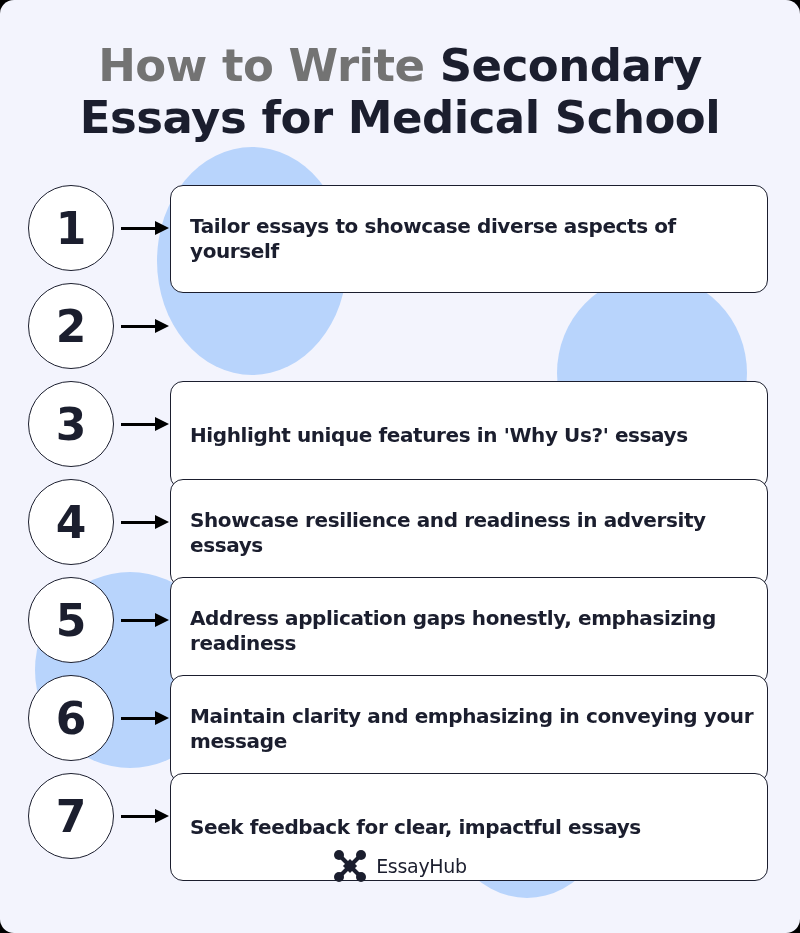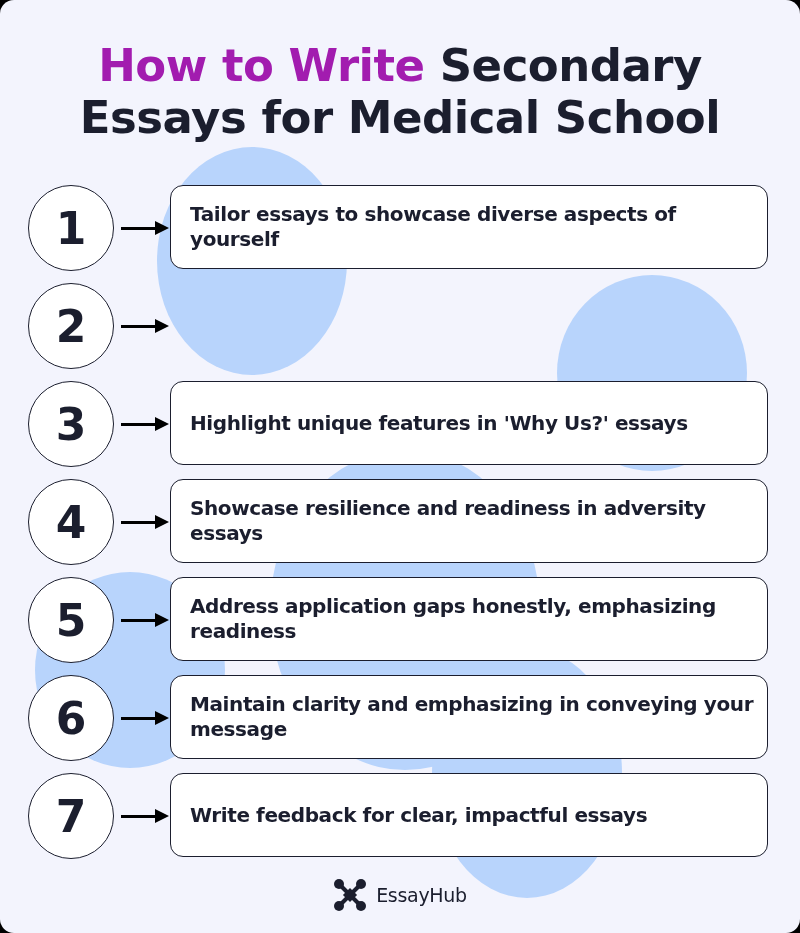--- a/index.html
+++ b/index.html
@@ -10,48 +10,48 @@
     font-family: "DejaVu Sans", "Liberation Sans", sans-serif;
     color: #1B1E2E;
   }
   .blob { position: absolute; background: #B8D4FC; border-radius: 50%; }
   .title {
     position: absolute; top: 40px; left: 0; width: 800px; text-align: center;
     font-family: "DejaVu Sans", sans-serif; font-weight: bold;
     font-size: 45px; line-height: 52px; letter-spacing: -0.5px;
     color: #1B1E2E; margin: 0;
   }
-  .title .accent { color: #a21caf; }
+  .title .accent { color: #737373; }
   .step { position: absolute; left: 0; width: 800px; height: 87px; }
   .num {
     position: absolute; left: 28px; top: 0; width: 84px; height: 84px;
     border: 1.5px solid #1B1E2E; border-radius: 50%; background: #fff;
     display: flex; align-items: center; justify-content: center;
     font-family: "DejaVu Sans", sans-serif; font-weight: bold; font-size: 44px;
     color: #1B1E2E;
   }
   .arrow { position: absolute; left: 121px; top: 42px; width: 48px; height: 4px; }
   .arrow .shaft { position: absolute; left: 0; top: 0; width: 36px; height: 3px; background: #000; }
   .arrow .head {
     position: absolute; left: 34px; top: -6px; width: 0; height: 0;
     border-top: 7.5px solid transparent; border-bottom: 7.5px solid transparent;
     border-left: 14px solid #000;
   }
   .card {
-    position: absolute; left: 170px; top: 0; width: 598px; height: 84px;
+    position: absolute; left: 170px; top: 0; width: 598px; height: 108px;
     background: #fff; border: 1.5px solid #1B1E2E; border-radius: 13px;
     display: flex; align-items: center; box-sizing: border-box;
     padding: 0 10px 0 19px;
   }
   .card-text {
     font-family: "DejaVu Sans", sans-serif; font-weight: bold;
     font-size: 20px; line-height: 25px; color: #1B1E2E; letter-spacing: -0.4px;
   }
   .footer {
-    position: absolute; top: 878px; left: 0; width: 800px;
+    position: absolute; top: 849px; left: 0; width: 800px;
     display: flex; justify-content: center; align-items: center; gap: 9px;
   }
   .footer-text { font-family: "DejaVu Sans", sans-serif; font-size: 19px; font-weight: 500; color: #1B1E2E; letter-spacing: -0.3px; }
 </style>
 </head>
 <body>
 
 <div class="page">
 
   <div class="blob" style="left:157px; top:147px; width:190px; height:228px;"></div>
@@ -128,21 +128,21 @@
       </div>
   </div>
 
   <div class="step" style="top:773px;">
     <div class="num">7</div>
     <div class="arrow">
         <div class="shaft"></div>
         <div class="head"></div>
       </div>
     <div class="card">
-        <span class="card-text">Write feedback for clear, impactful essays</span>
+        <span class="card-text">Seek feedback for clear, impactful essays</span>
       </div>
   </div>
 
   <div class="footer">
     <svg width="34" height="34" viewBox="0 0 34 34">
       <g fill="#1B1E2E" stroke="#1B1E2E">
         <line x1="6" y1="6" x2="28" y2="28" stroke-width="4"></line>
         <line x1="28" y1="6" x2="6" y2="28" stroke-width="4"></line>
         <circle cx="6" cy="6" r="5" stroke="none"></circle>
         <circle cx="28" cy="6" r="5" stroke="none"></circle>

